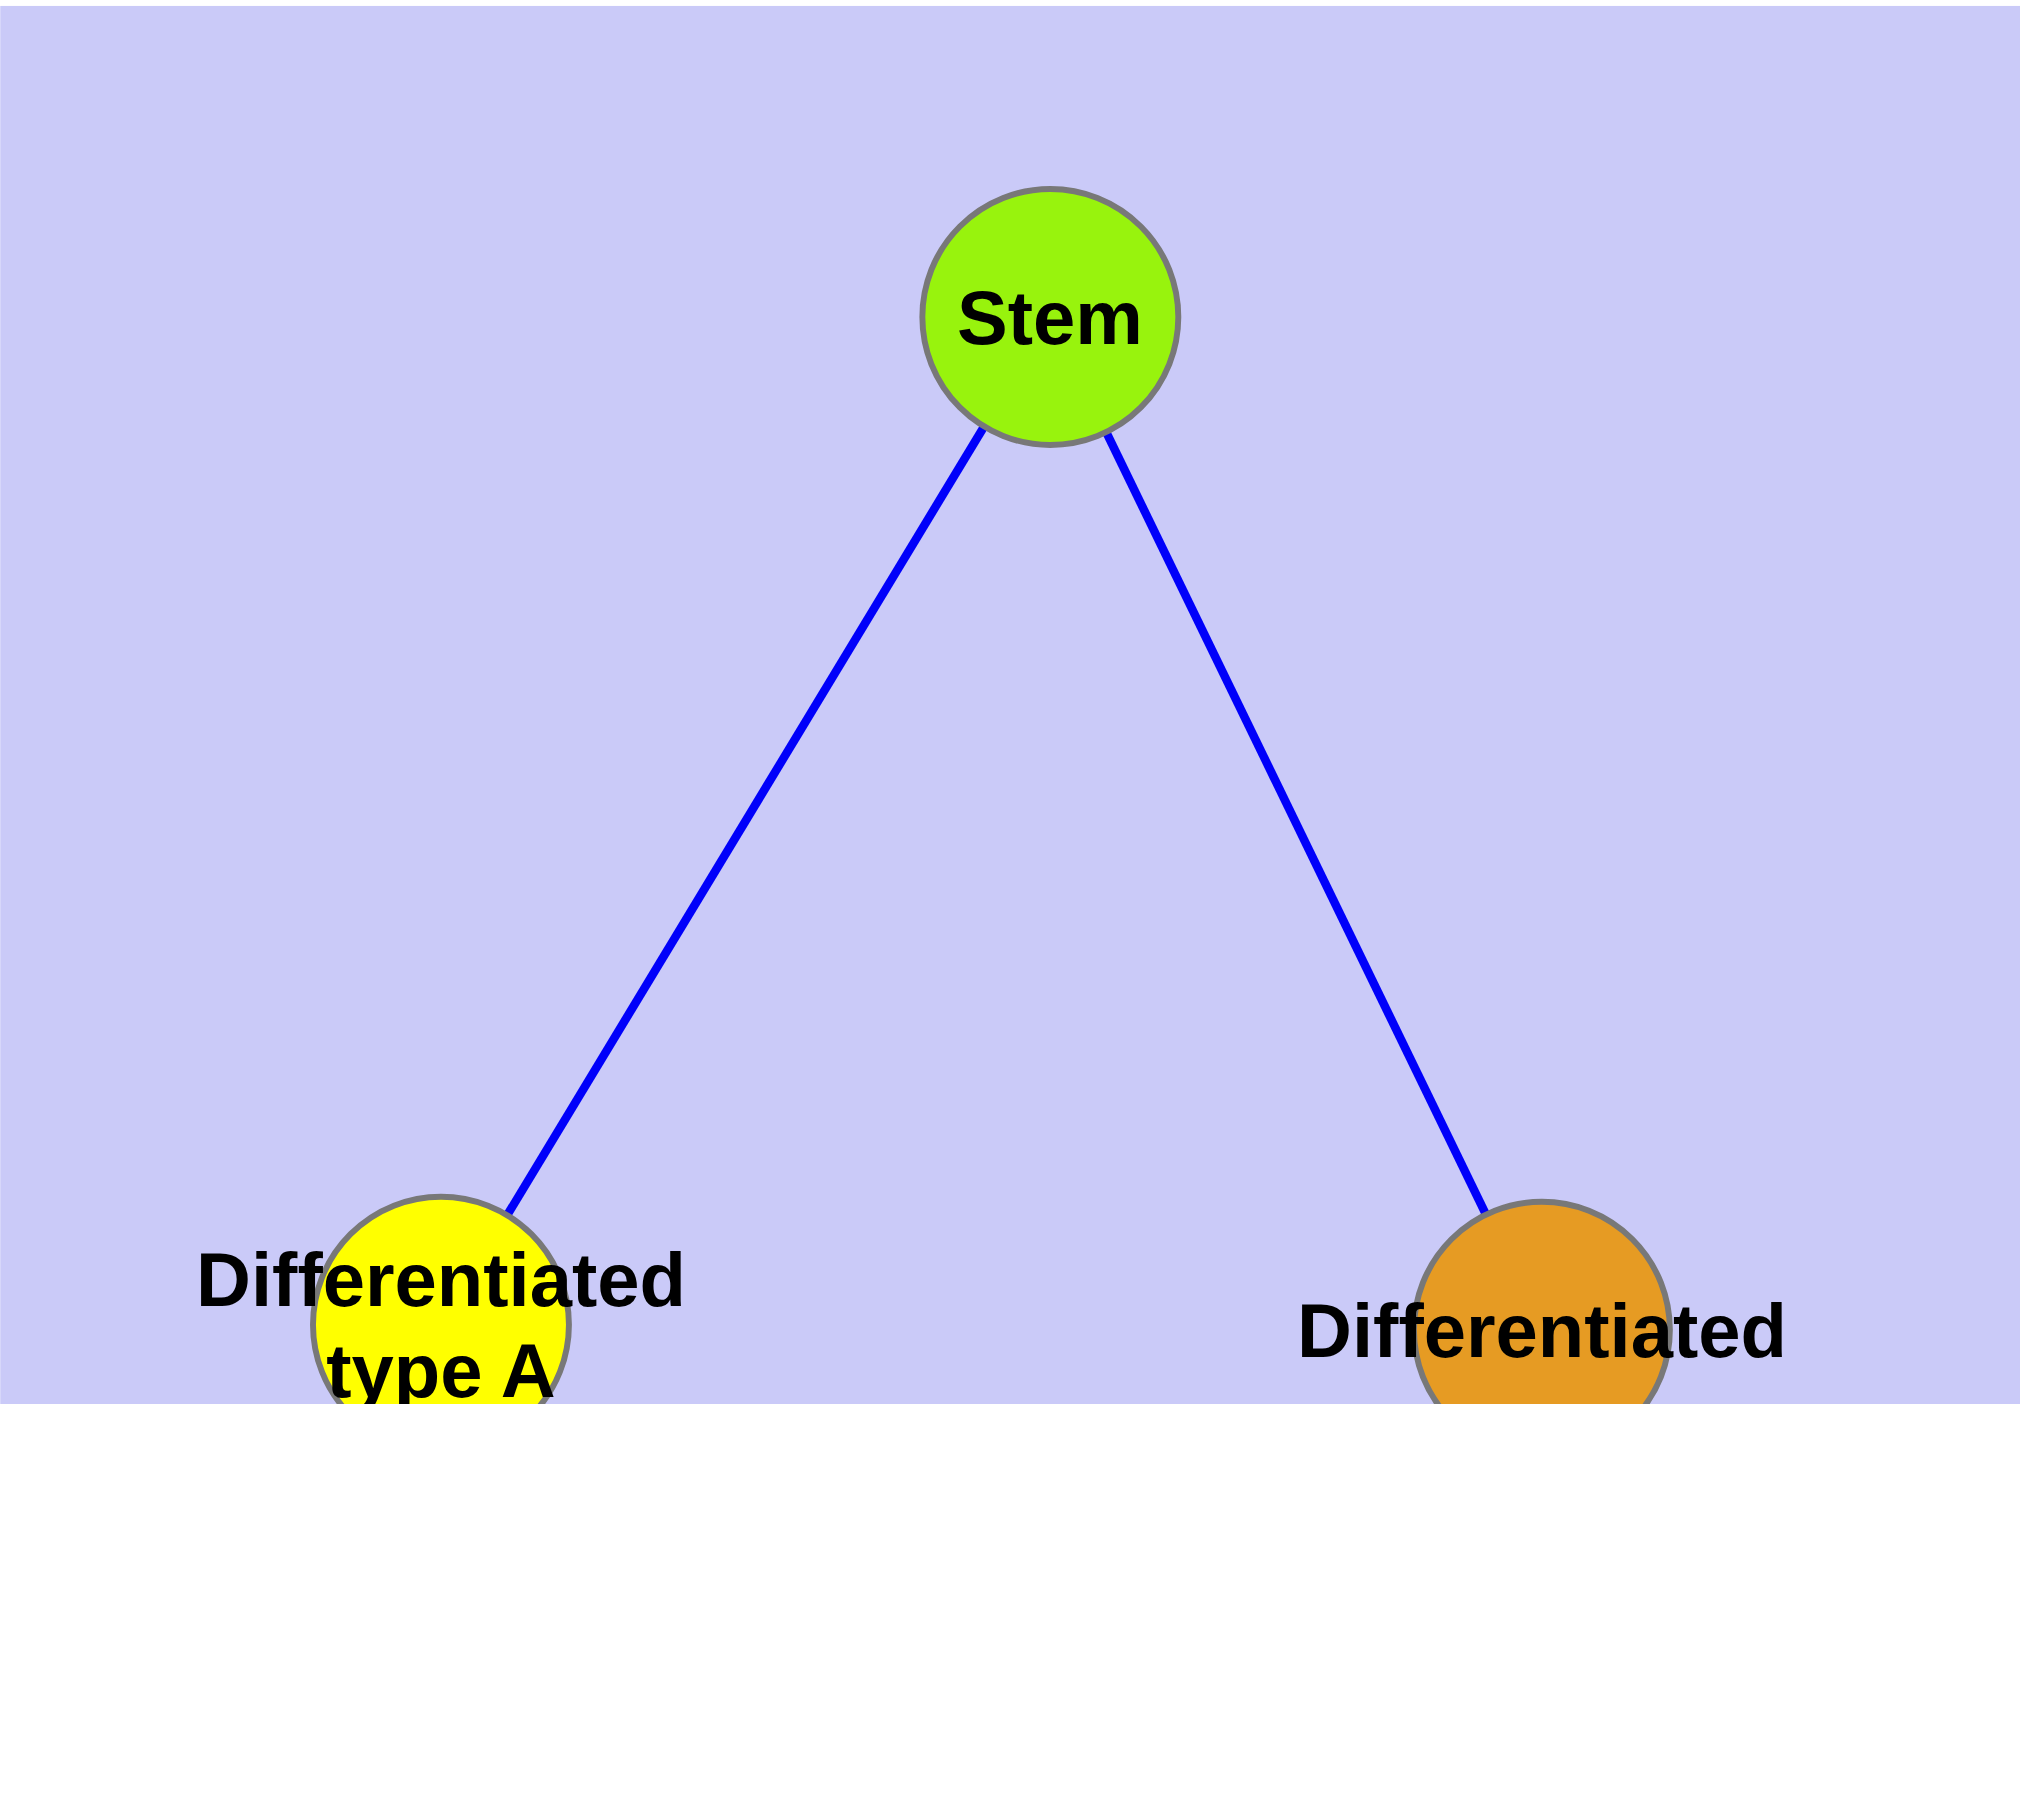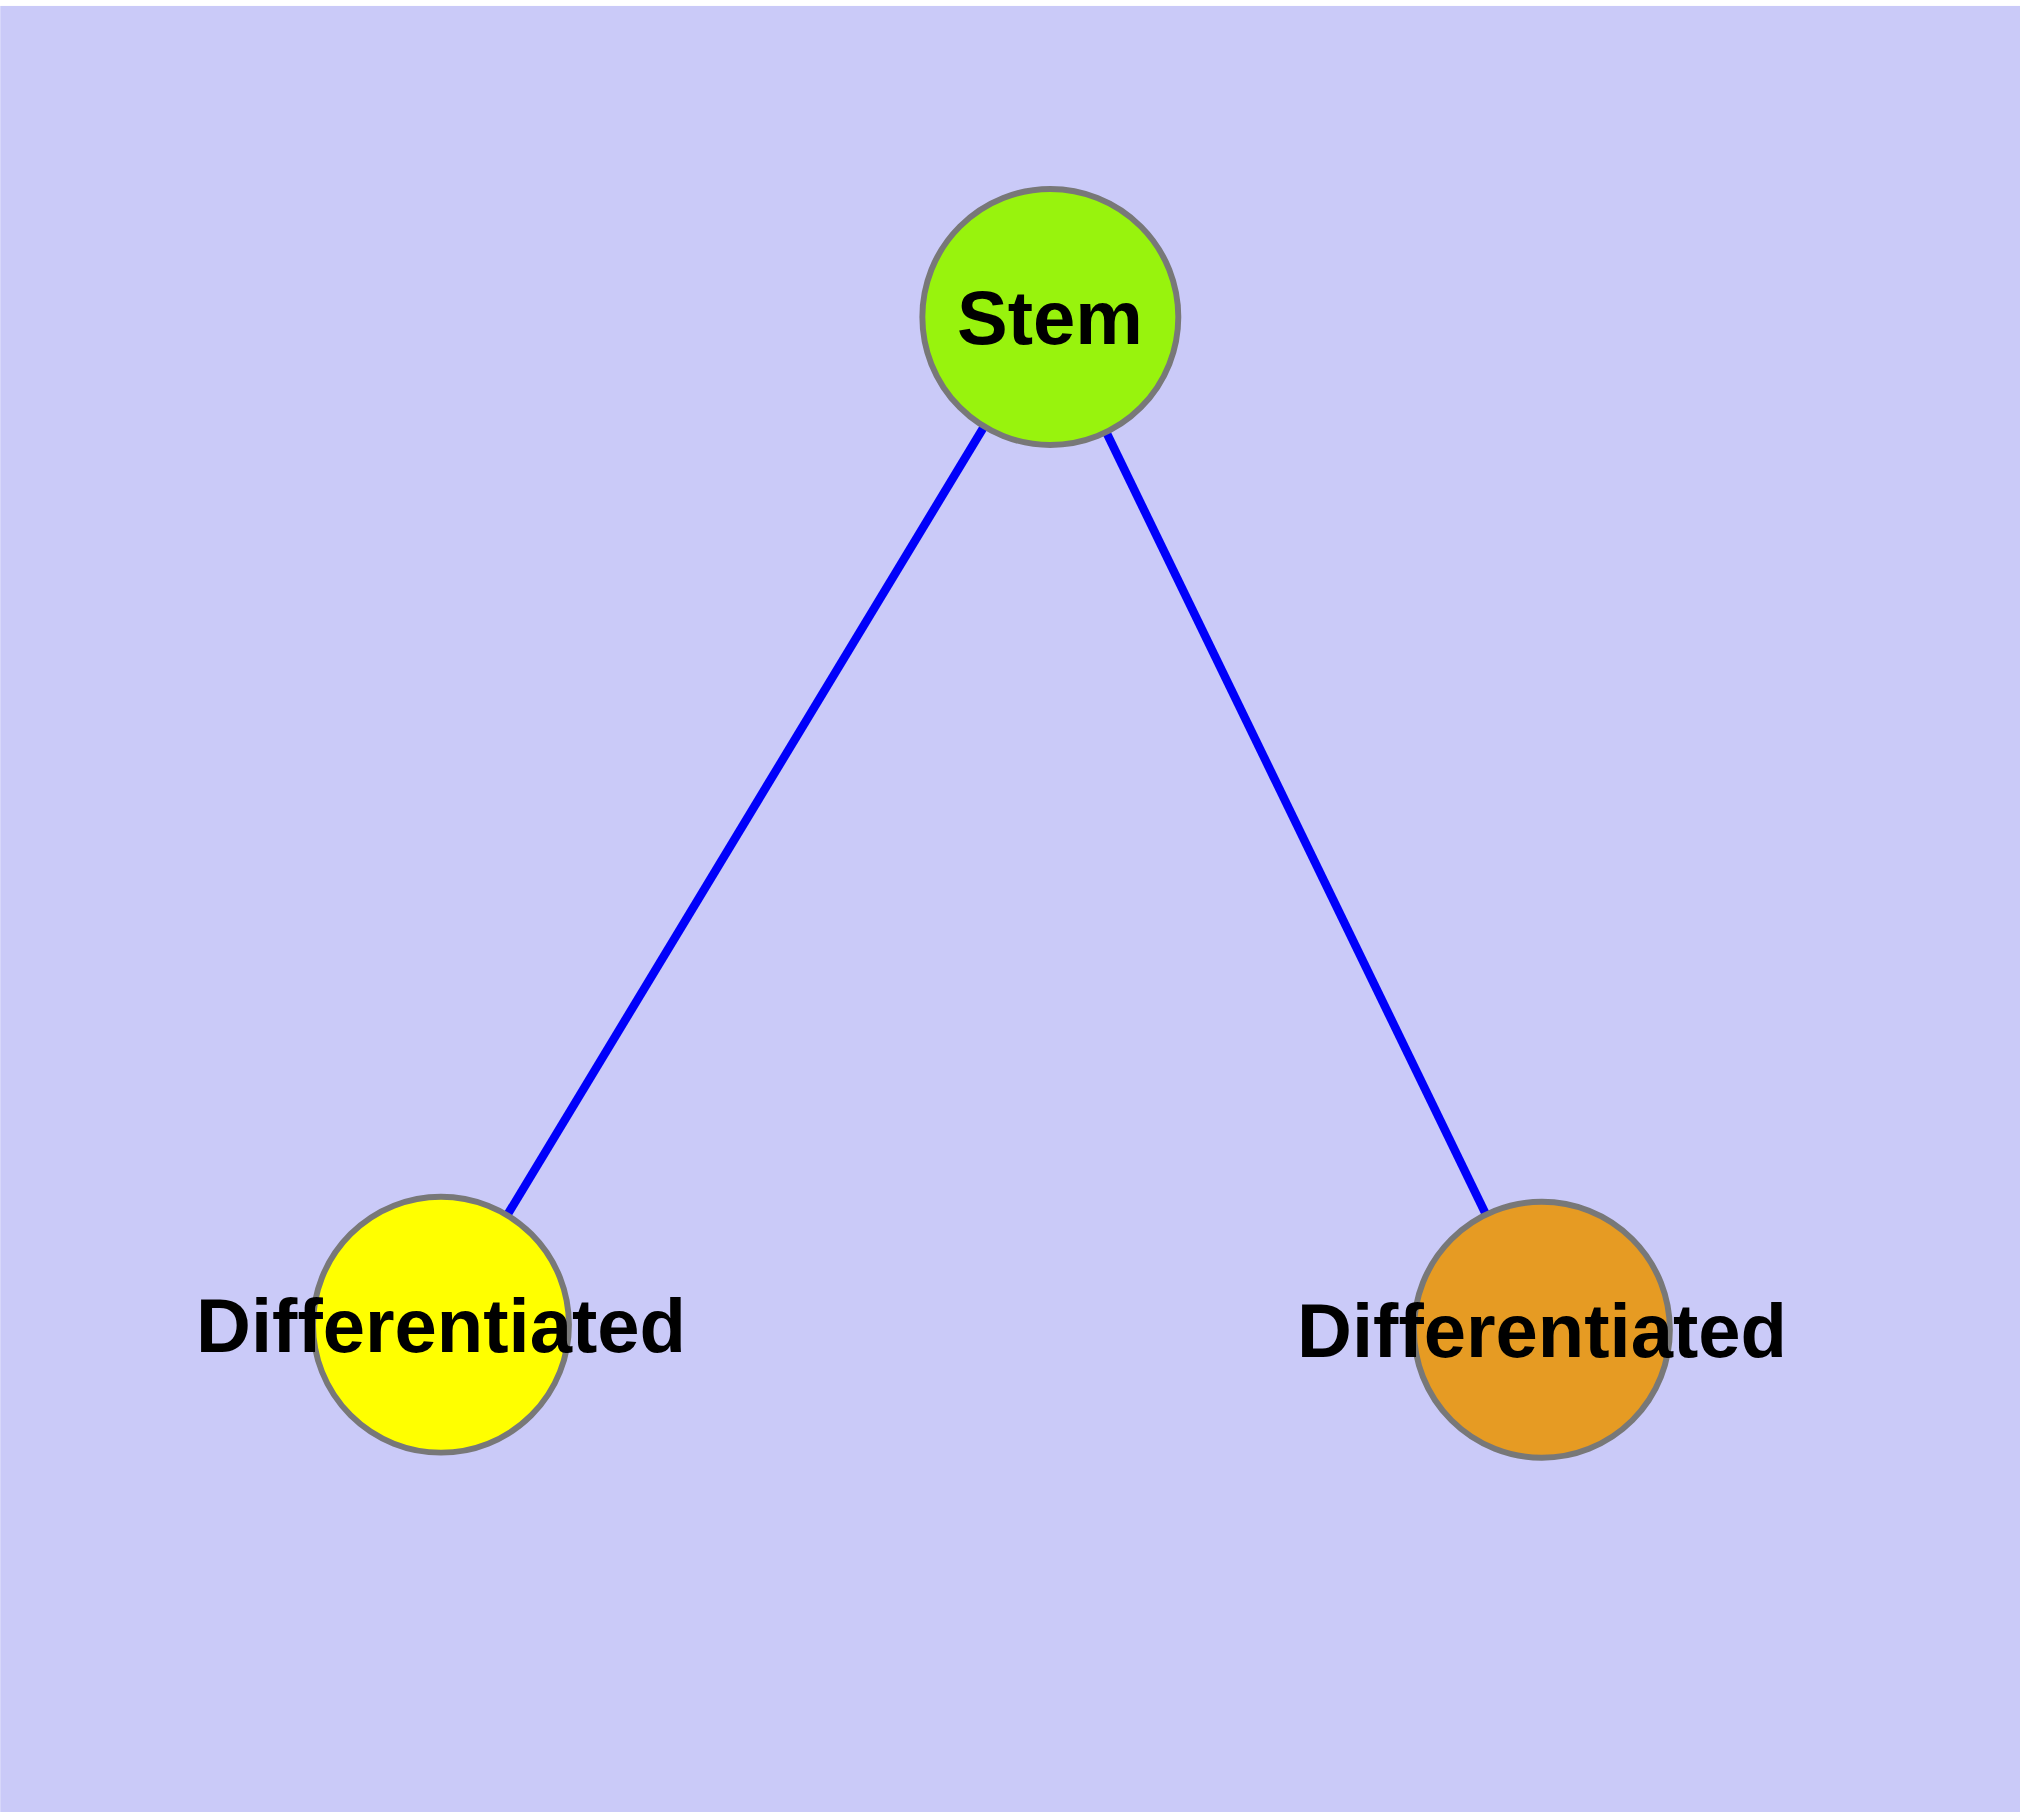--- a/index.html
+++ b/index.html
@@ -3,21 +3,21 @@
 <meta charset="utf-8">
 <style>
   html, body {
     margin: 0;
     padding: 0;
     background: #ffffff;
   }
   .canvas {
     position: relative;
     width: 2021px;
-    height: 1812px;
+    height: 1404px;
     overflow: hidden;
     font-family: "Liberation Sans", sans-serif;
   }
   .canvas svg {
     position: absolute;
     left: 0;
     top: 0;
     display: block;
   }
   .node-circle {
@@ -56,20 +56,21 @@
 
     <circle class="node-circle" cx="1239" cy="374" r="151" fill="#98f30d"></circle>
     <circle class="node-circle" cx="520" cy="1563" r="151" fill="#ffff00"></circle>
     <circle class="node-circle" cx="1819" cy="1569" r="151" fill="#e69b23"></circle>
   </svg>
 
   <div class="node-label" style="left:1050px; top:317px;">Stem</div>
 
   <div class="node-label" style="left:441px; top:1325px;">
     <div>Differentiated</div>
+    <div>type A</div>
   </div>
 
   <div class="node-label" style="left:1542px; top:1330px;">
     <div>Differentiated</div>
   </div>
 
 </div>
 
 
 </body></html>

